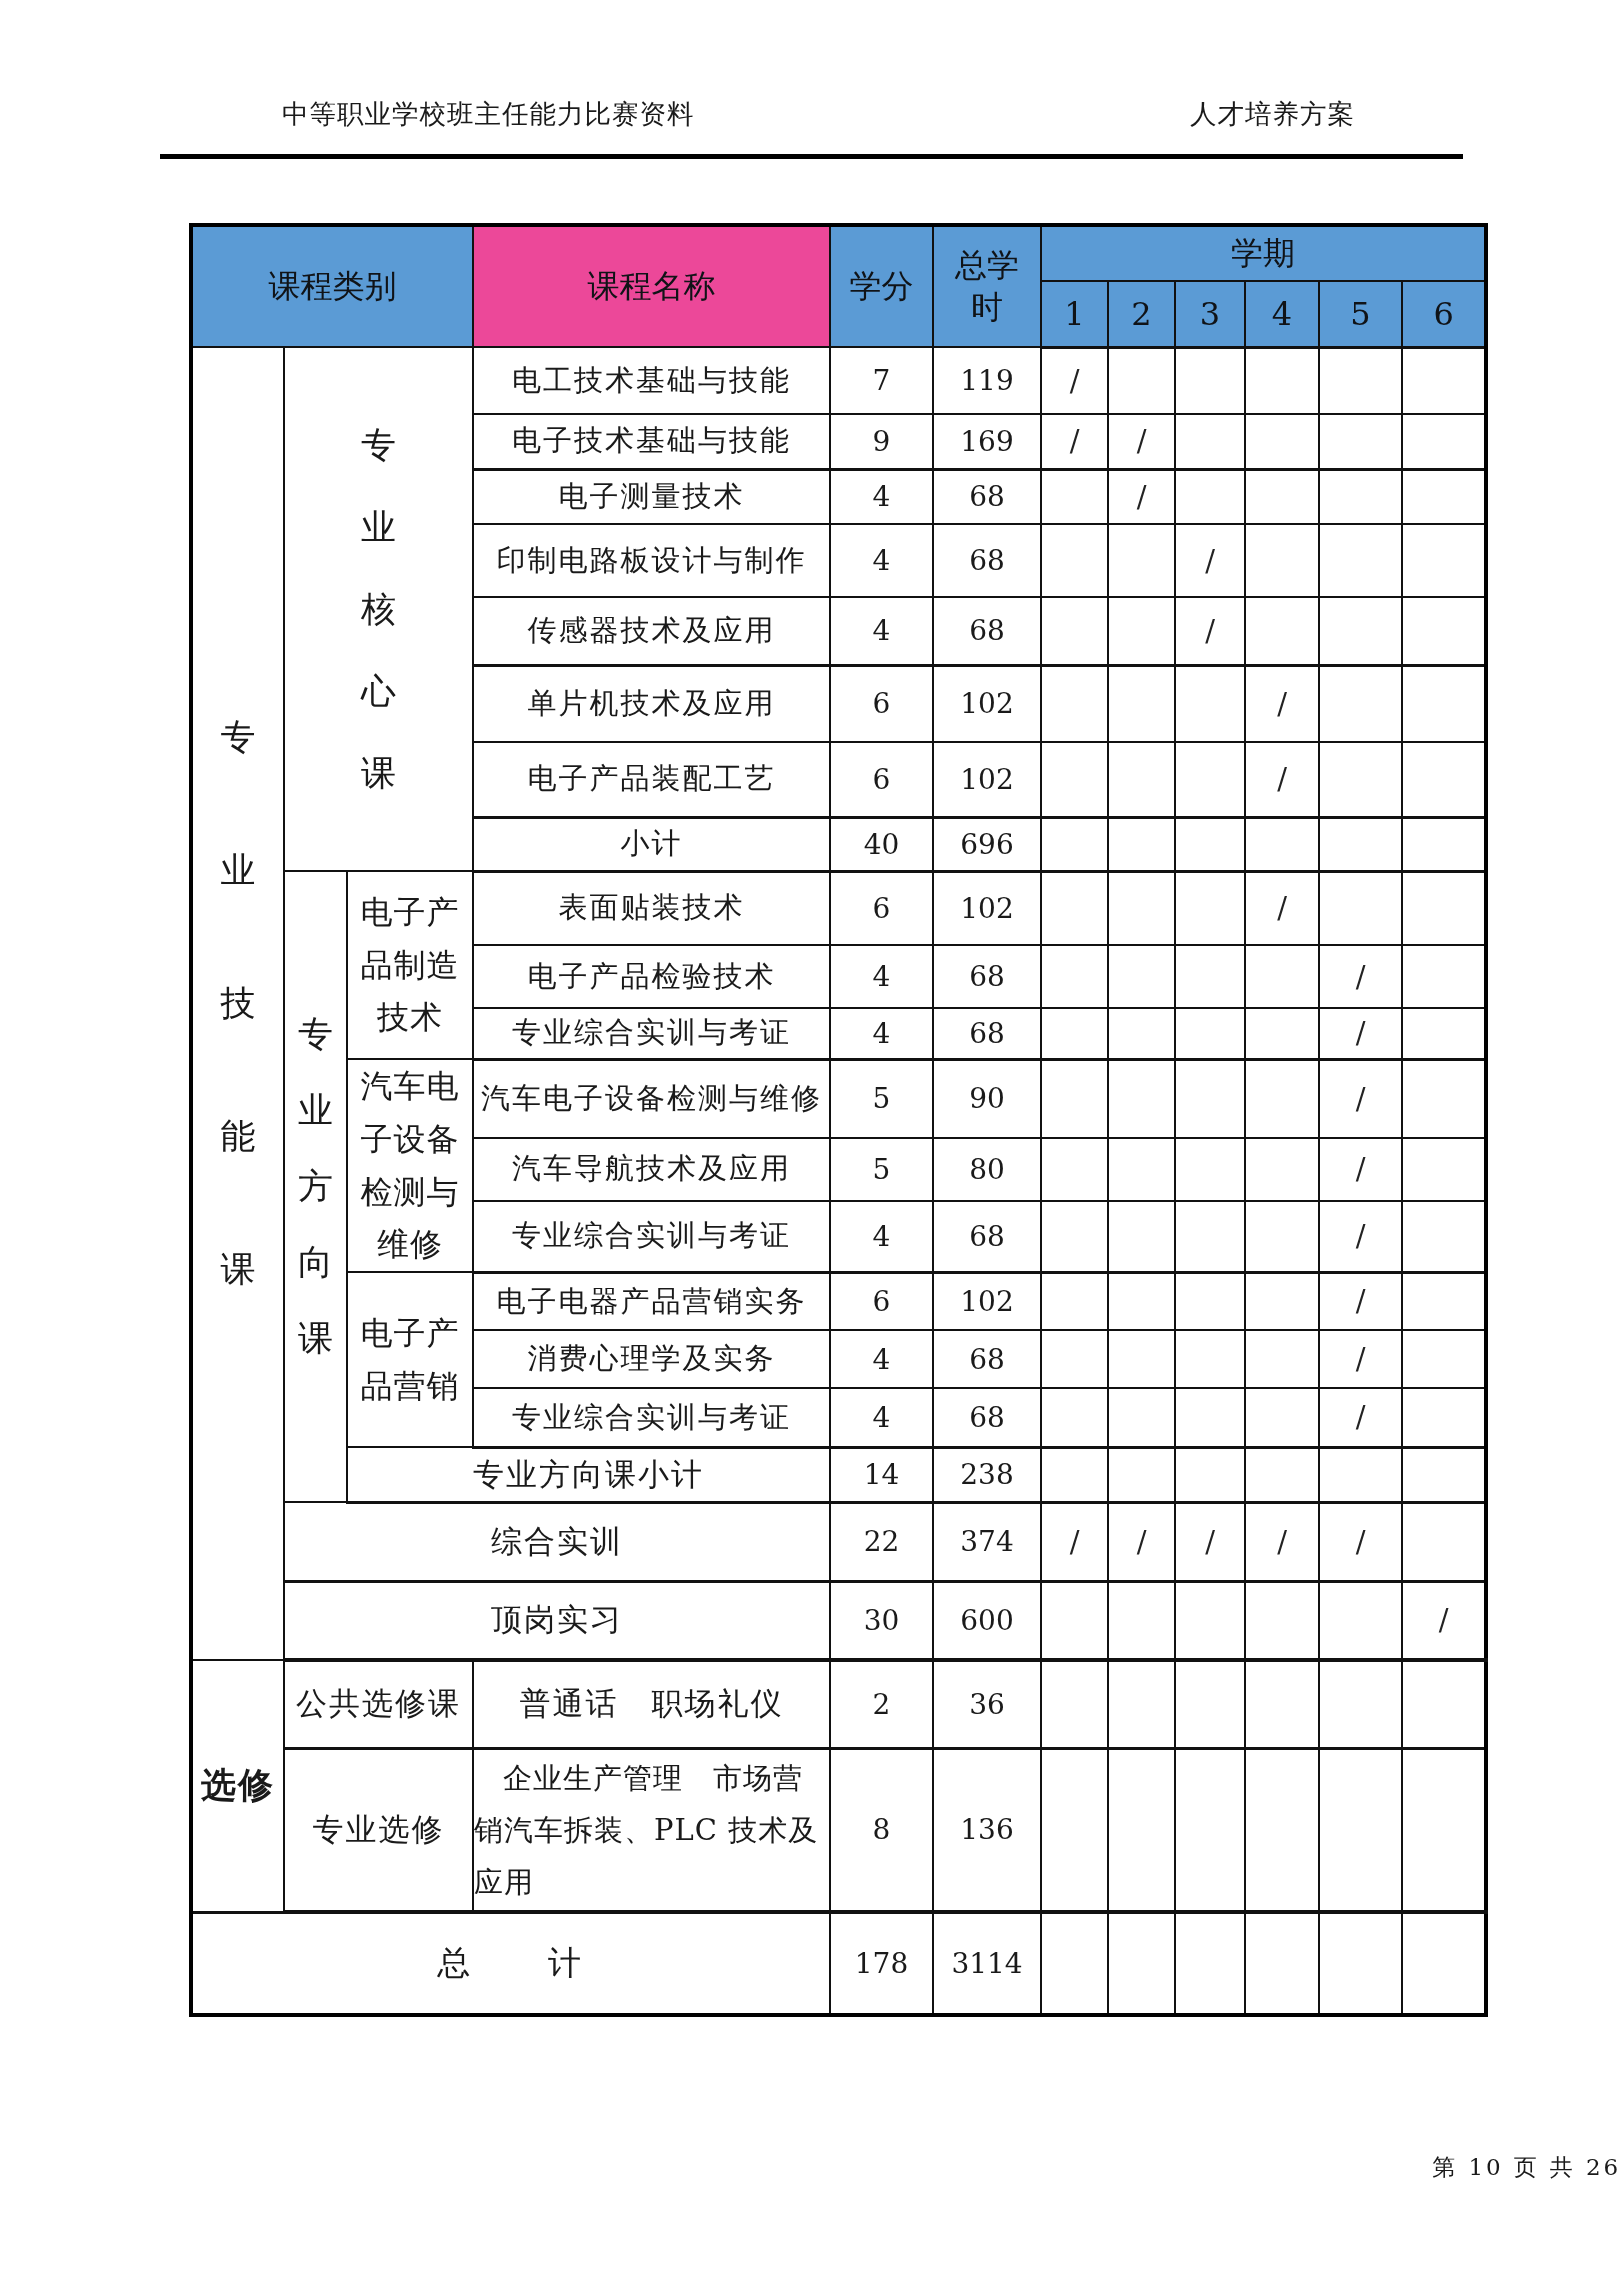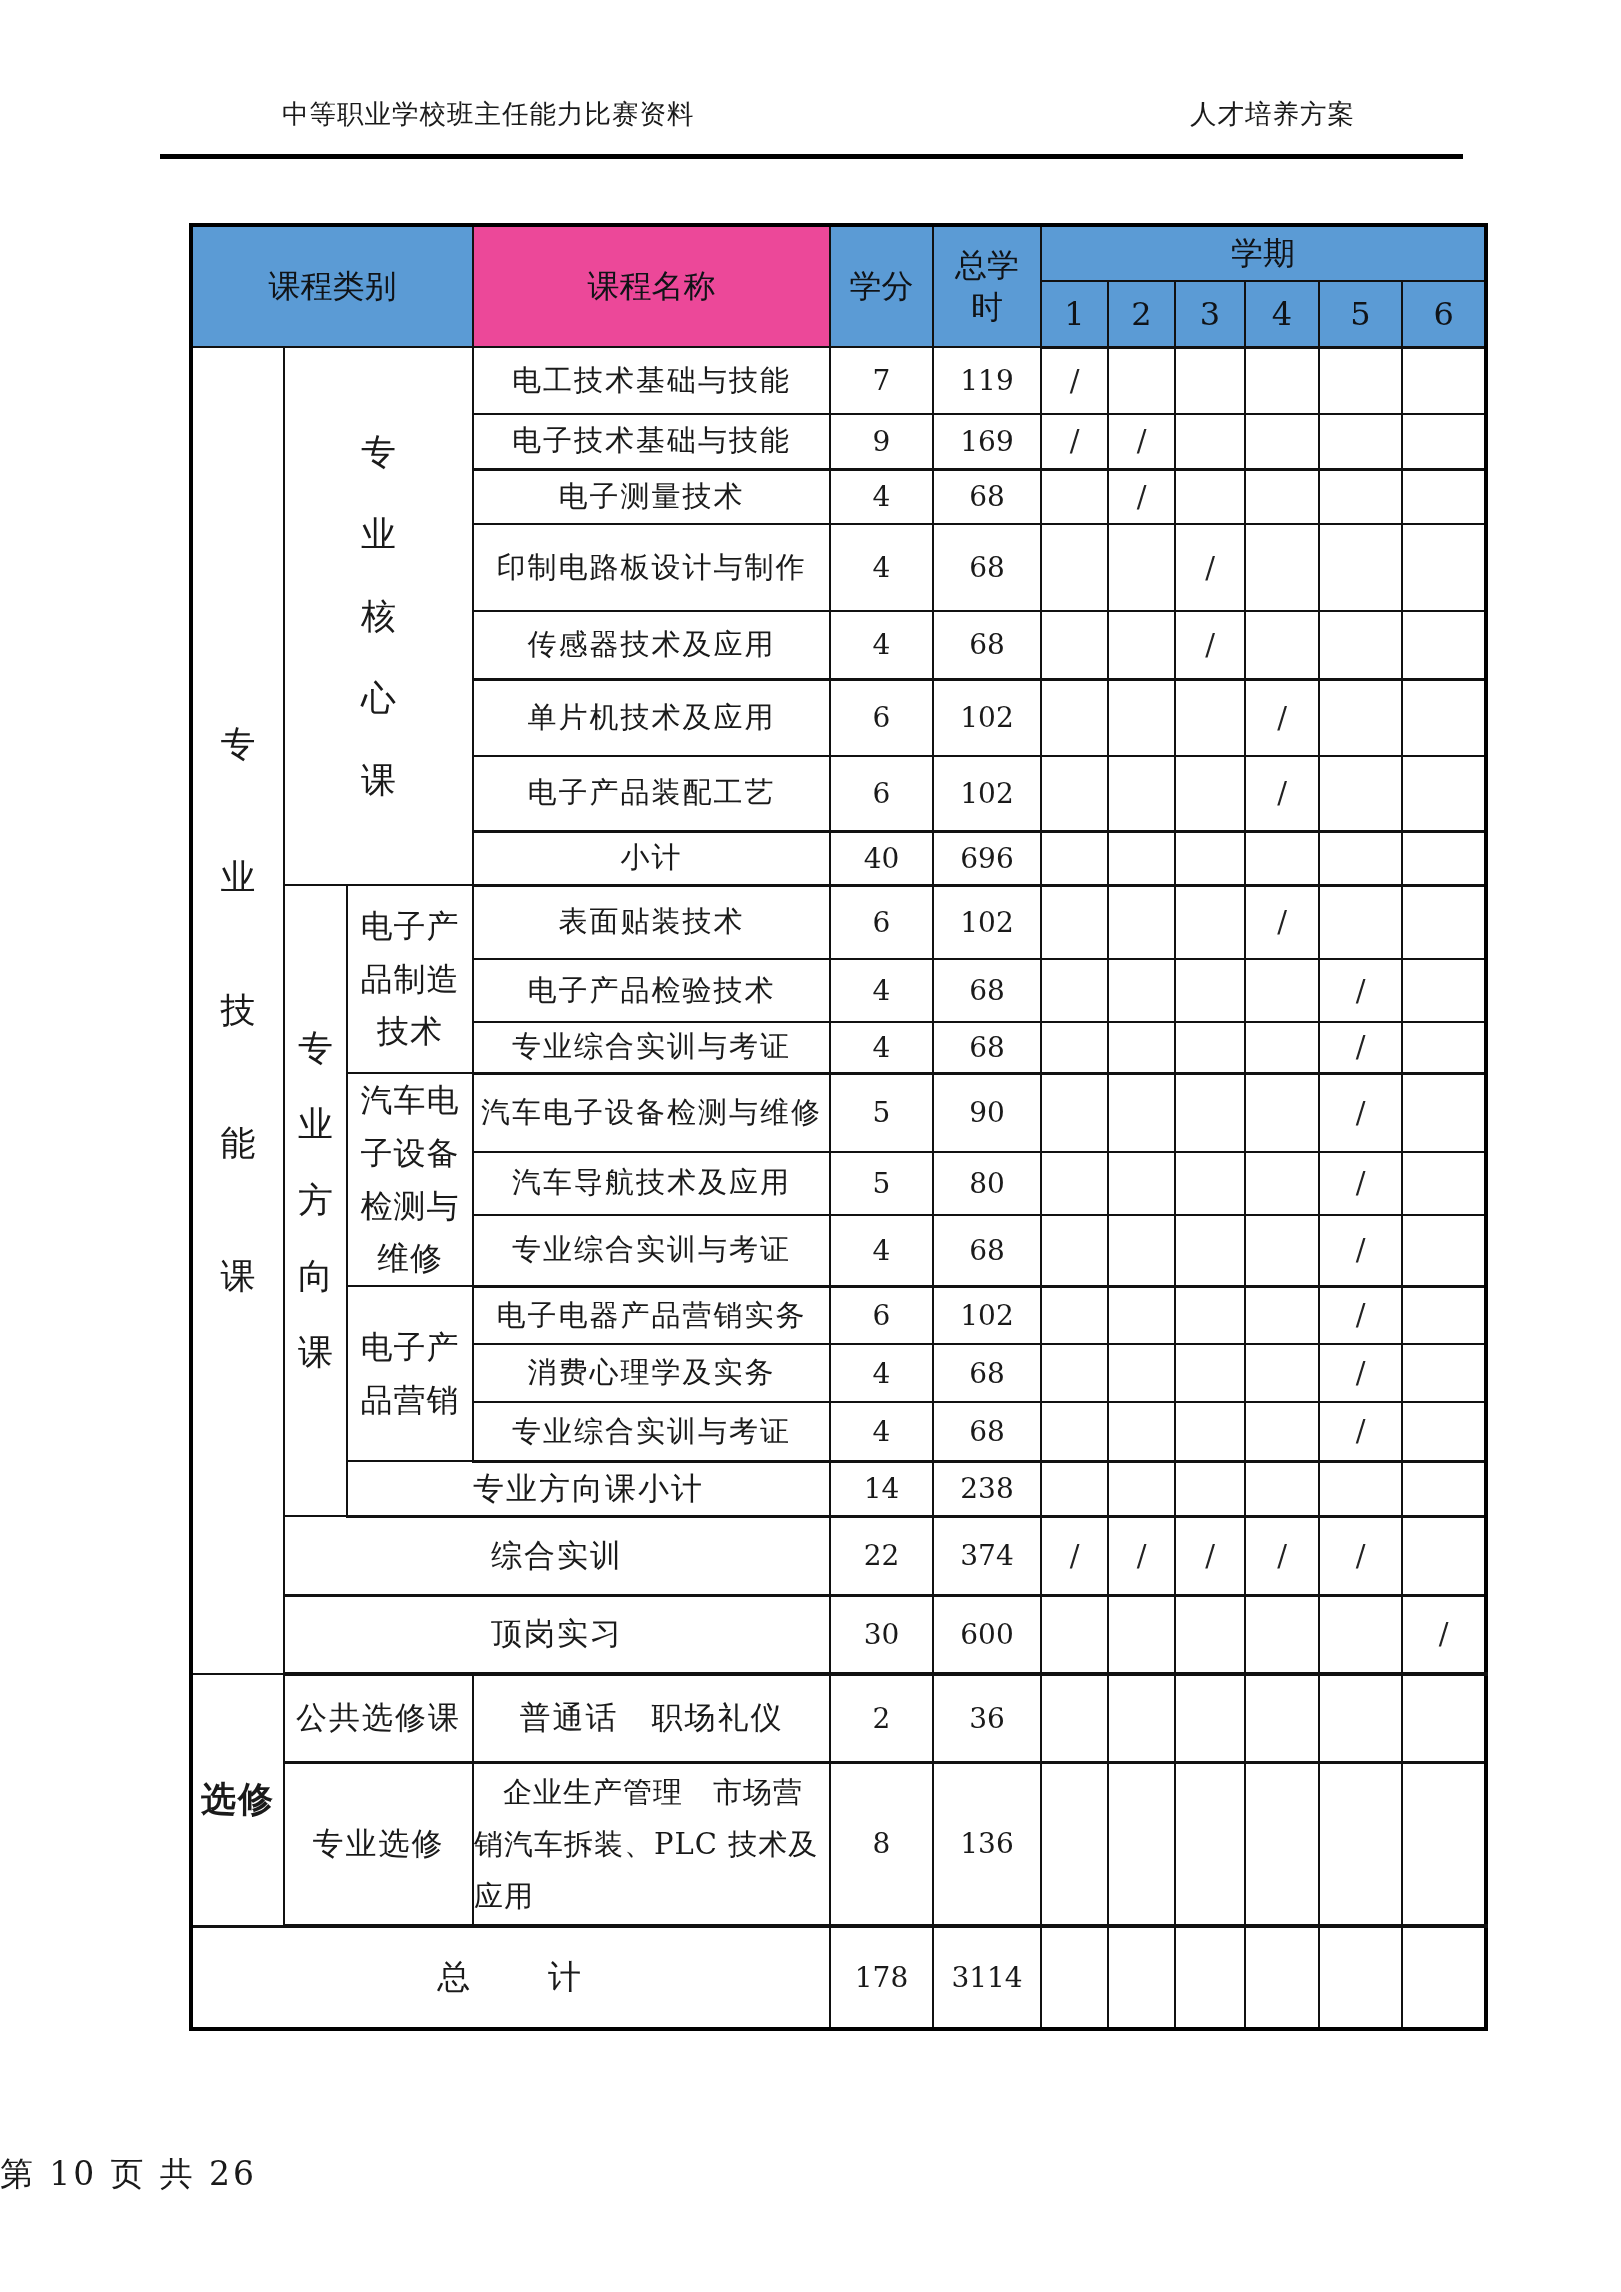--- a/index.html
+++ b/index.html
@@ -6,21 +6,21 @@
   body{
     width:1621px;height:2293px;position:relative;background:#ffffff;
     font-family:"DejaVu Serif","Liberation Serif",serif;color:#1a1a1a;
     -webkit-font-smoothing:antialiased;
   }
   
   .phead-left{position:absolute;left:282px;top:96px;font-size:26.5px;letter-spacing:1px;}
   .phead-right{position:absolute;left:1190px;top:96px;font-size:26.5px;letter-spacing:1px;}
   .phead-rule{position:absolute;left:160px;top:154px;width:1303px;height:4.9px;background:#000;}
   
-  .pfoot{position:absolute;left:0;top:2152px;width:1621px;text-align:left;font-size:33px;letter-spacing:2.9px;}
+  .pfoot{position:absolute;left:0;top:2152px;width:1621px;text-align:right;font-size:23px;letter-spacing:2.9px;}
 
   
   table.cur{
     position:absolute;left:189px;top:223px;width:1294px;
     border-collapse:collapse;table-layout:fixed;
     border:4.9px solid #000;
   }
   .cur th,.cur td{border:2px solid #111;overflow:hidden;vertical-align:middle;padding:0;}
   .cur th{font-size:32px;font-weight:500;text-align:center;color:#101317;}
   .narrow{width:71px;margin:0 auto;line-height:1.3;}
@@ -139,21 +139,21 @@
     <td class="num">4</td>
     <td class="num">68</td>
     <td class="slash"></td>
     <td class="slash">/</td>
     <td class="slash"></td>
     <td class="slash"></td>
     <td class="slash"></td>
     <td class="slash"></td>
   </tr>
 
-  <tr style="height:87px">
+  <tr style="height:73px">
     <td class="name">印制电路板设计与制作</td>
     <td class="num">4</td>
     <td class="num">68</td>
     <td class="slash"></td>
     <td class="slash"></td>
     <td class="slash">/</td>
     <td class="slash"></td>
     <td class="slash"></td>
     <td class="slash"></td>
   </tr>

